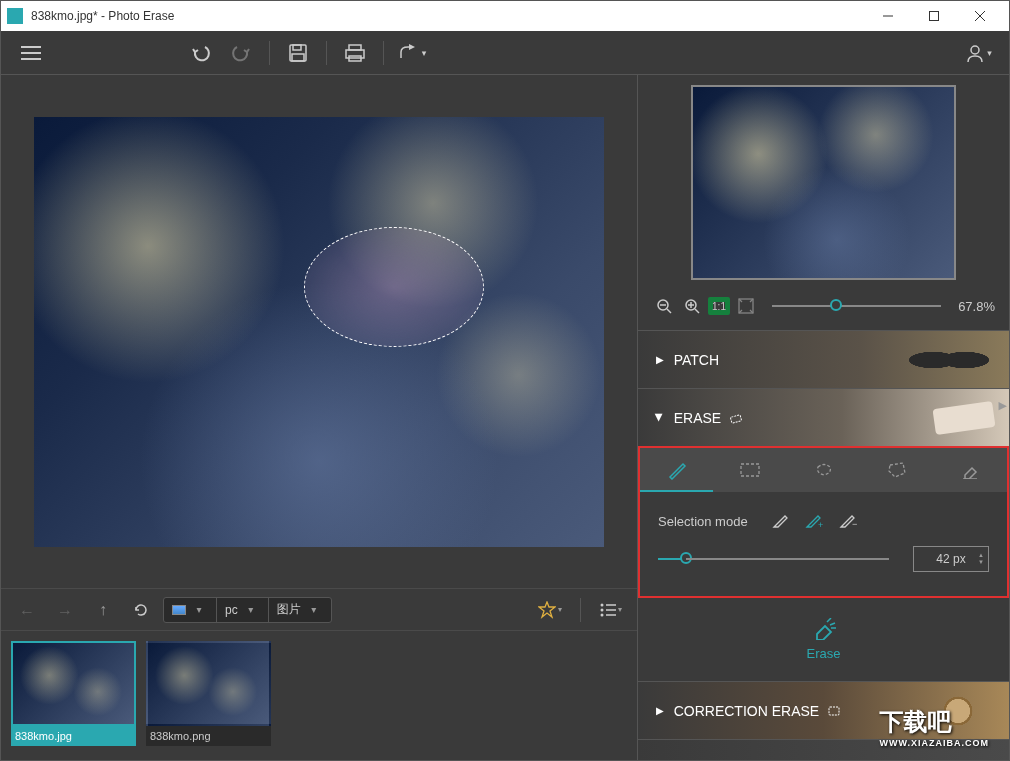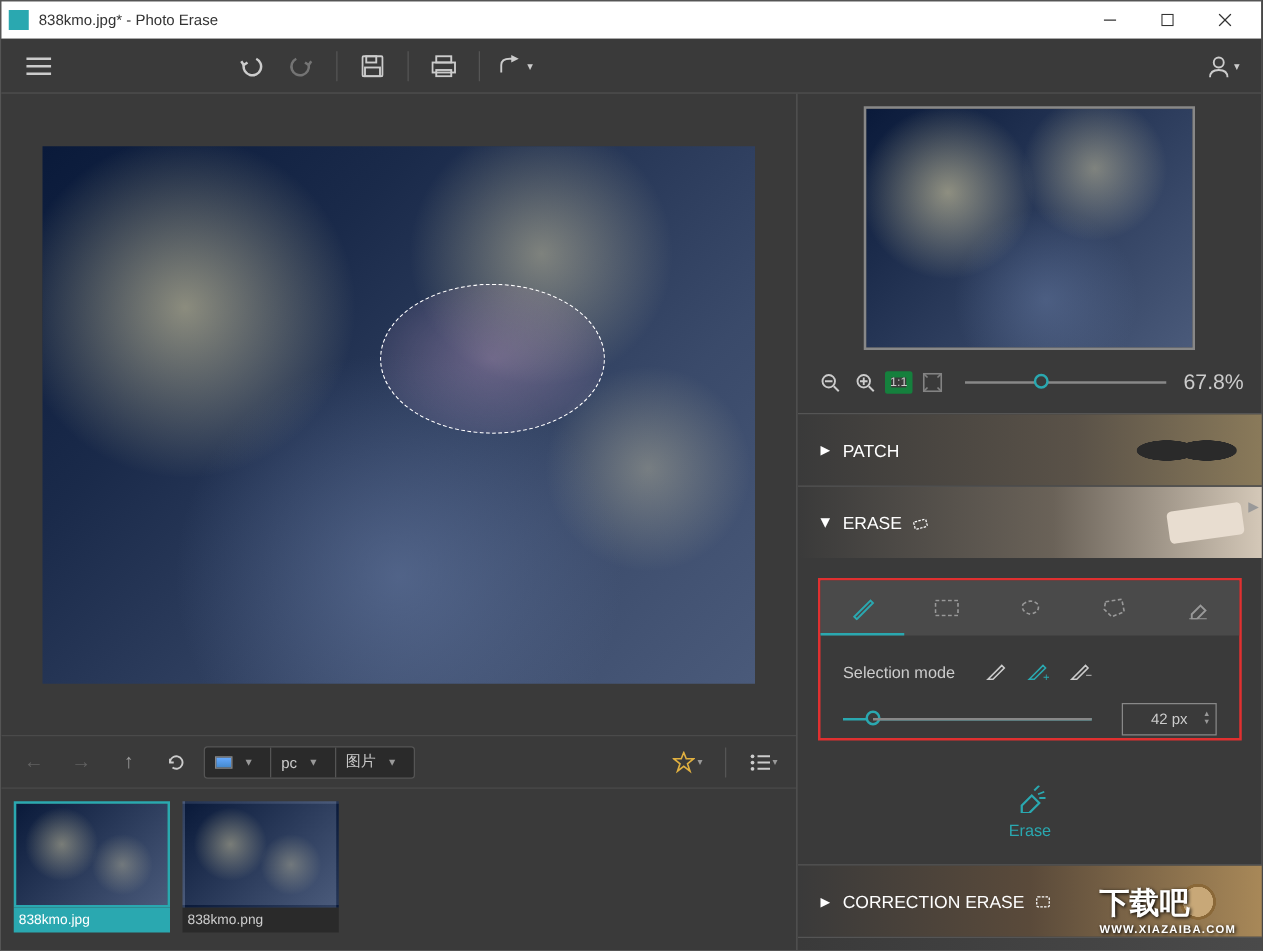--- a/index.html
+++ b/index.html
@@ -48,35 +48,35 @@
 .right-panel { width: 372px; background: #3a3a3a; display: flex; flex-direction: column; border-left: 1px solid #555; }
 .preview { padding: 10px; display: flex; justify-content: center; }
 .preview-img { width: 265px; height: 195px; background: linear-gradient(135deg, #0a1a3a 0%, #2a3a5a 50%, #4a5a7a 100%); border: 2px solid #888; position:relative; overflow:hidden;}
 .preview-img::before { content:""; position:absolute; inset:0; background: radial-gradient(circle at 25% 35%, rgba(255,240,180,0.5) 0%, transparent 30%), radial-gradient(circle at 70% 25%, rgba(255,240,180,0.4) 0%, transparent 25%), radial-gradient(circle at 55% 80%, rgba(100,120,160,0.5) 0%, transparent 35%);}
 
 .zoom-row { display: flex; align-items: center; padding: 4px 14px 12px; gap: 4px; }
 .zoom-btn { width: 24px; height: 24px; display: flex; align-items: center; justify-content: center; color: #ccc; cursor: pointer; }
 .zoom-slider { flex: 1; height: 20px; display: flex; align-items: center; margin: 0 10px; }
 .slider-track { flex: 1; height: 2px; background: #888; position: relative; }
 .slider-thumb { position: absolute; width: 12px; height: 12px; border: 2px solid #2aa8b0; background: #3a3a3a; border-radius: 50%; top: -6px; transform: translateX(-50%); }
-.zoom-val { font-size: 17px; color: #ccc; min-width: 40px; text-align: right; }
+.zoom-val { font-size: 13px; color: #ccc; min-width: 40px; text-align: right; }
 
 .accordion { flex: 1; overflow-y: auto; }
 .acc-header { height: 58px; display: flex; align-items: center; padding: 0 18px; font-size: 14px; cursor: pointer; position: relative; color: #fff; border-top: 1px solid #555; }
 .acc-crop-bg { background: linear-gradient(90deg, #3a3a3a 0%, #5a5248 60%, #8a7a5a 100%); position: relative; }
 .acc-crop-bg::after { content:""; position:absolute; right:20px; top:10px; width:80px; height:38px; background: radial-gradient(ellipse at 30% 50%, #2a2a2a 30%, transparent 31%), radial-gradient(ellipse at 70% 50%, #2a2a2a 30%, transparent 31%);}
 .acc-erase-bg { background: linear-gradient(90deg, #3a3a3a 0%, #6a6258 55%, #d4c8b8 100%); position:relative;}
 .acc-erase-bg::after { content:""; position:absolute; right:15px; top:16px; width:60px; height:26px; background:#e8ddd0; border-radius:4px; transform:rotate(-8deg);}
 .acc-correction-bg { background: linear-gradient(90deg, #3a3a3a 0%, #5a4a3a 50%, #a88858 100%); position:relative;}
 .acc-correction-bg::after { content:""; position:absolute; right:30px; top:8px; width:42px; height:42px; background:radial-gradient(circle,#c8a878 40%,#8a6838 41% 48%, transparent 49%); border-radius:50%;}
 .acc-clone-bg { background: linear-gradient(90deg, #3a3a3a 0%, #4a4a4a 100%); }
 .acc-arrow { margin-right: 10px; font-size: 10px; }
 .acc-icon-sm { margin-left: 8px; font-size: 12px; }
 
-.erase-panel { border: 2px solid #e03030; margin: 16px; padding-bottom: 2px; }
+.erase-panel { border: 2px solid #e03030; margin: 0; padding-bottom: 24px; }
 .tool-tabs { display: flex; background: #4a4a4a; height: 44px; }
 .tool-tab { flex: 1; display: flex; align-items: center; justify-content: center; cursor: pointer; color: #999; position: relative; }
 .tool-tab.active { color: #2aa8b0; }
 .tool-tab.active::after { content: ""; position: absolute; bottom: 0; left: 0; right: 0; height: 2px; background: #2aa8b0; }
 
 .panel-body { padding: 18px 18px 0; }
 .opt-row { display: flex; align-items: center; margin-bottom: 14px; font-size: 13px; }
 .opt-label { width: 110px; color: #ccc; }
 .mode-btn { width: 24px; height: 22px; margin-right: 10px; display: flex; align-items: center; justify-content: center; cursor: pointer; color: #ccc; }
 .mode-btn.active { color: #2aa8b0; }

